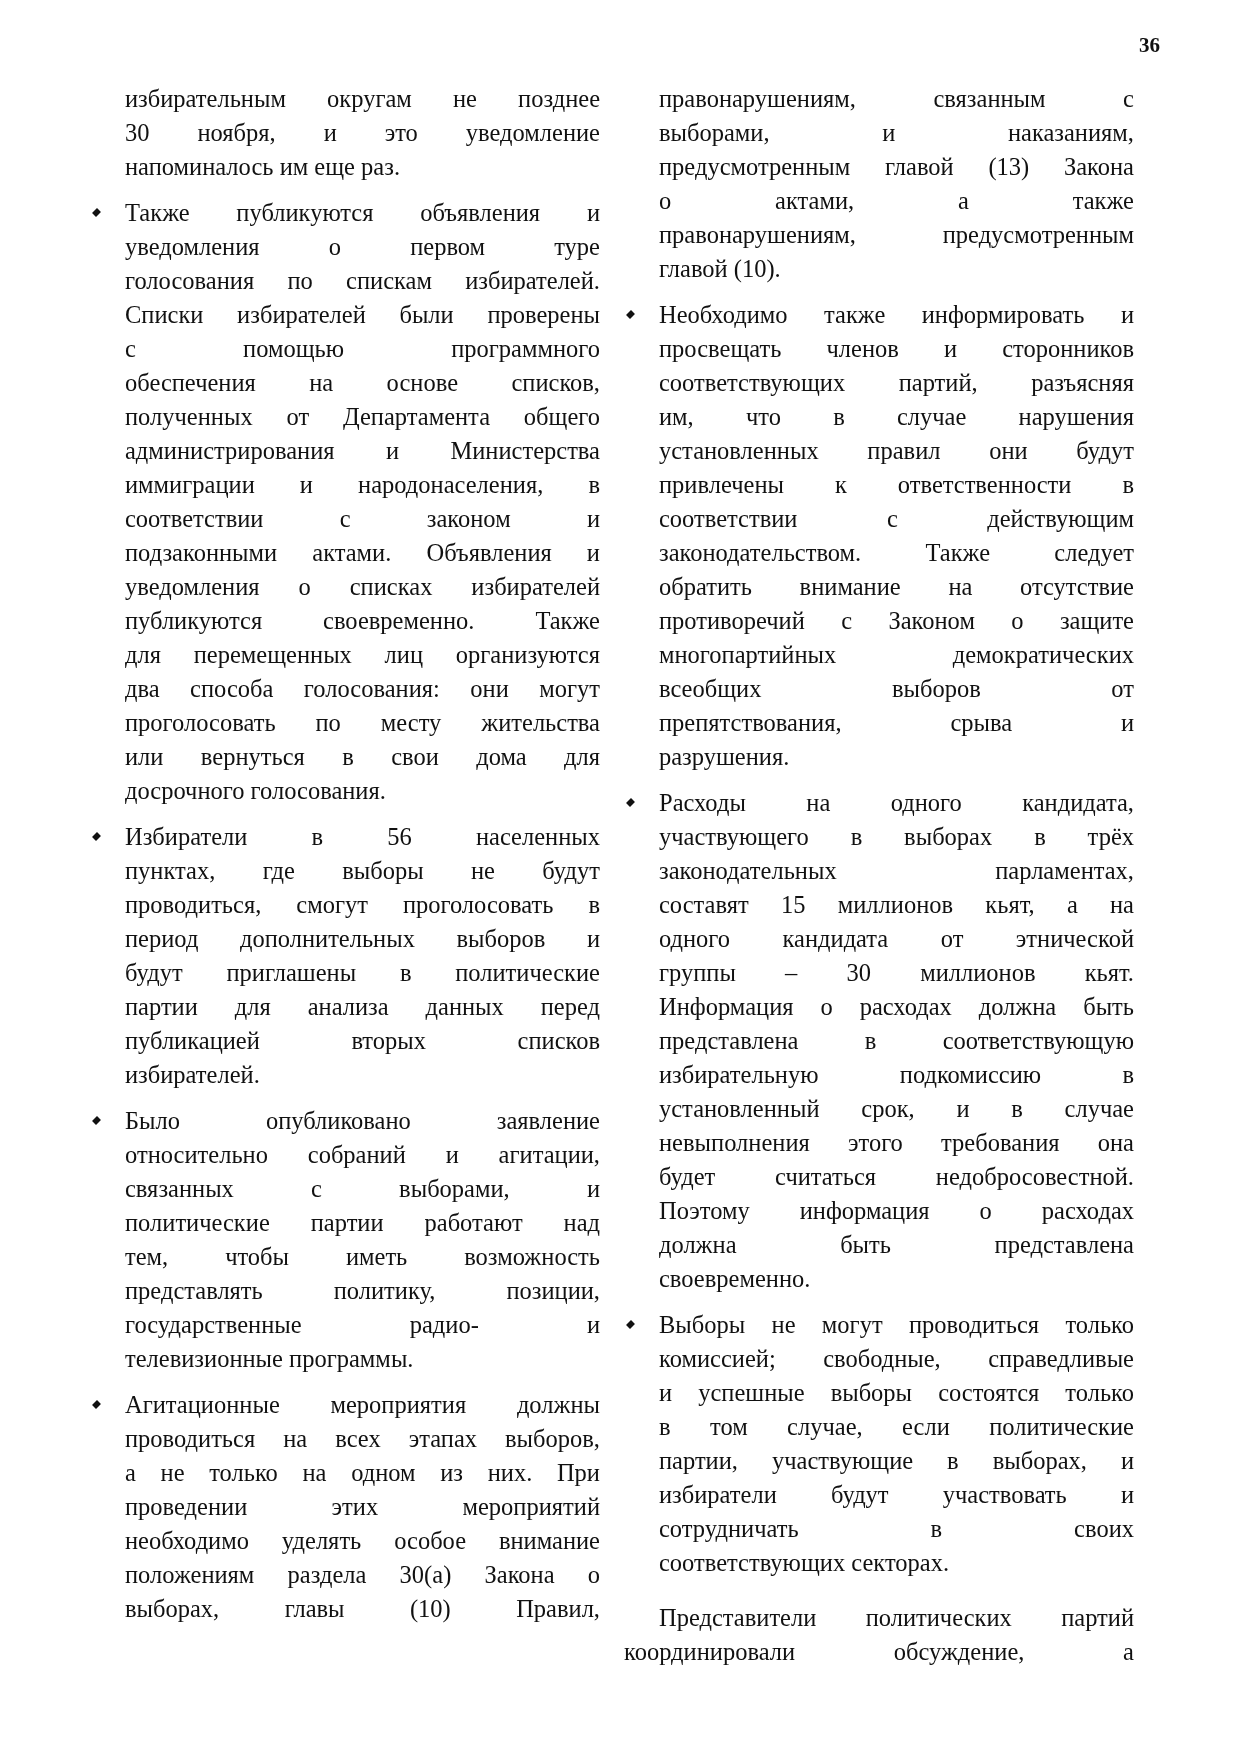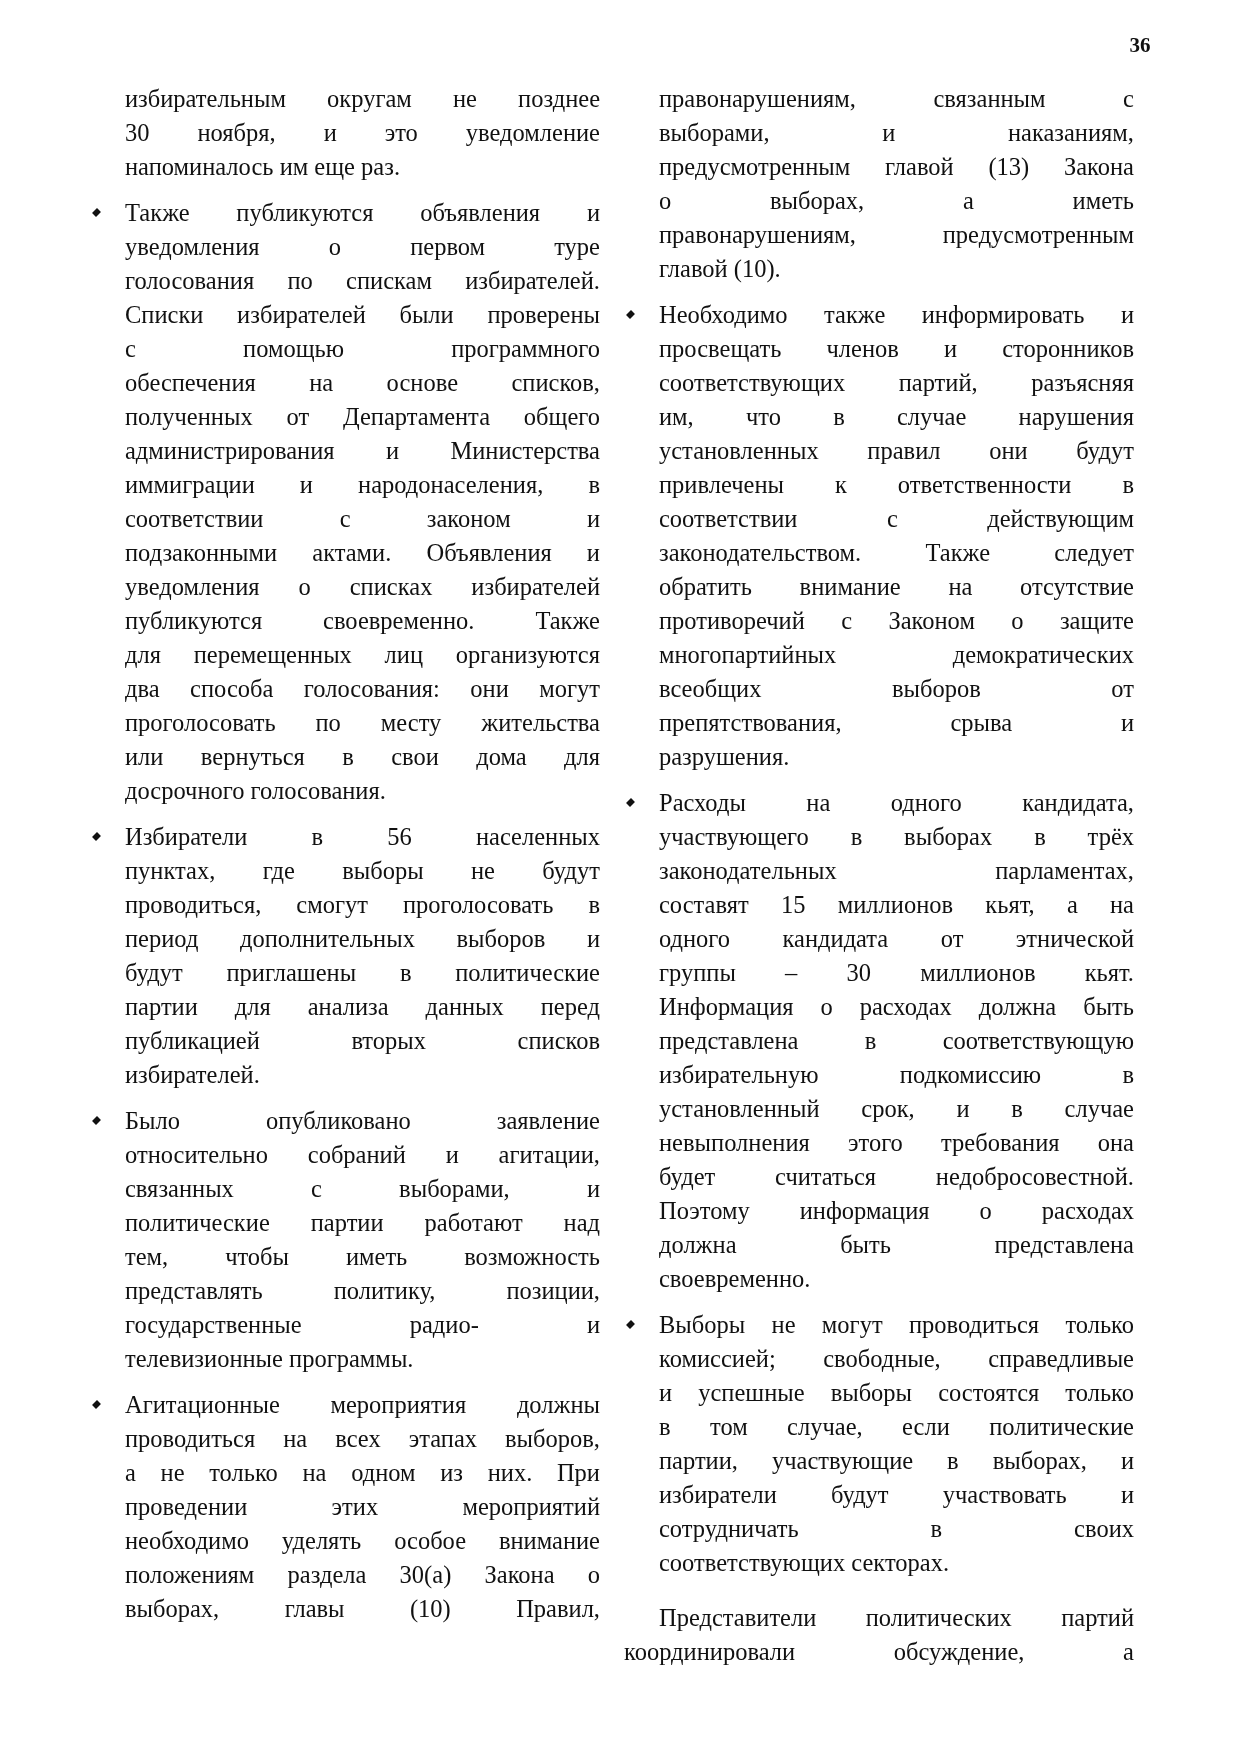--- a/index.html
+++ b/index.html
@@ -3,21 +3,21 @@
   <meta charset="utf-8">
   <style>
     html, body { margin: 0; padding: 0; background: #ffffff; }
     body {
       width: 1241px; height: 1755px; position: relative; overflow: hidden;
       font-family: "Liberation Serif", "DejaVu Serif", serif;
       color: #111111;
     }
     .page-number {
       position: absolute; top: 33px; left: 1120px; width: 40px;
-      text-align: center;
+      text-align: right;
       font-weight: bold; font-size: 21px; line-height: 24px;
     }
     .column { position: absolute; top: 82px; }
     .col-left  { left: 90px; width: 510px; }
     .col-right { left: 624px; width: 510px; }
     .block { position: relative; margin-bottom: 12px; }
     .block.bullet { padding-left: 35px; }
     .block.plain { padding-left: 35px; }
     .block.para { padding-left: 0; }
     .bullet-icon {
@@ -102,21 +102,21 @@
       <div class="line">необходимо уделять особое внимание</div>
       <div class="line">положениям раздела 30(а) Закона о</div>
       <div class="line">выборах, главы (10) Правил,</div>
     </div>
   </div>
 <div class="column col-right">
     <div class="block plain">
       <div class="line">правонарушениям, связанным с</div>
       <div class="line">выборами, и наказаниям,</div>
       <div class="line">предусмотренным главой (13) Закона</div>
-      <div class="line">о выборах, а иметь</div>
+      <div class="line">о актами, а также</div>
       <div class="line">правонарушениям, предусмотренным</div>
       <div class="line last">главой (10).</div>
     </div>
     <div class="block bullet">
       <span class="bullet-icon"></span>
       <div class="line">Необходимо также информировать и</div>
       <div class="line">просвещать членов и сторонников</div>
       <div class="line">соответствующих партий, разъясняя</div>
       <div class="line">им, что в случае нарушения</div>
       <div class="line">установленных правил они будут</div>

